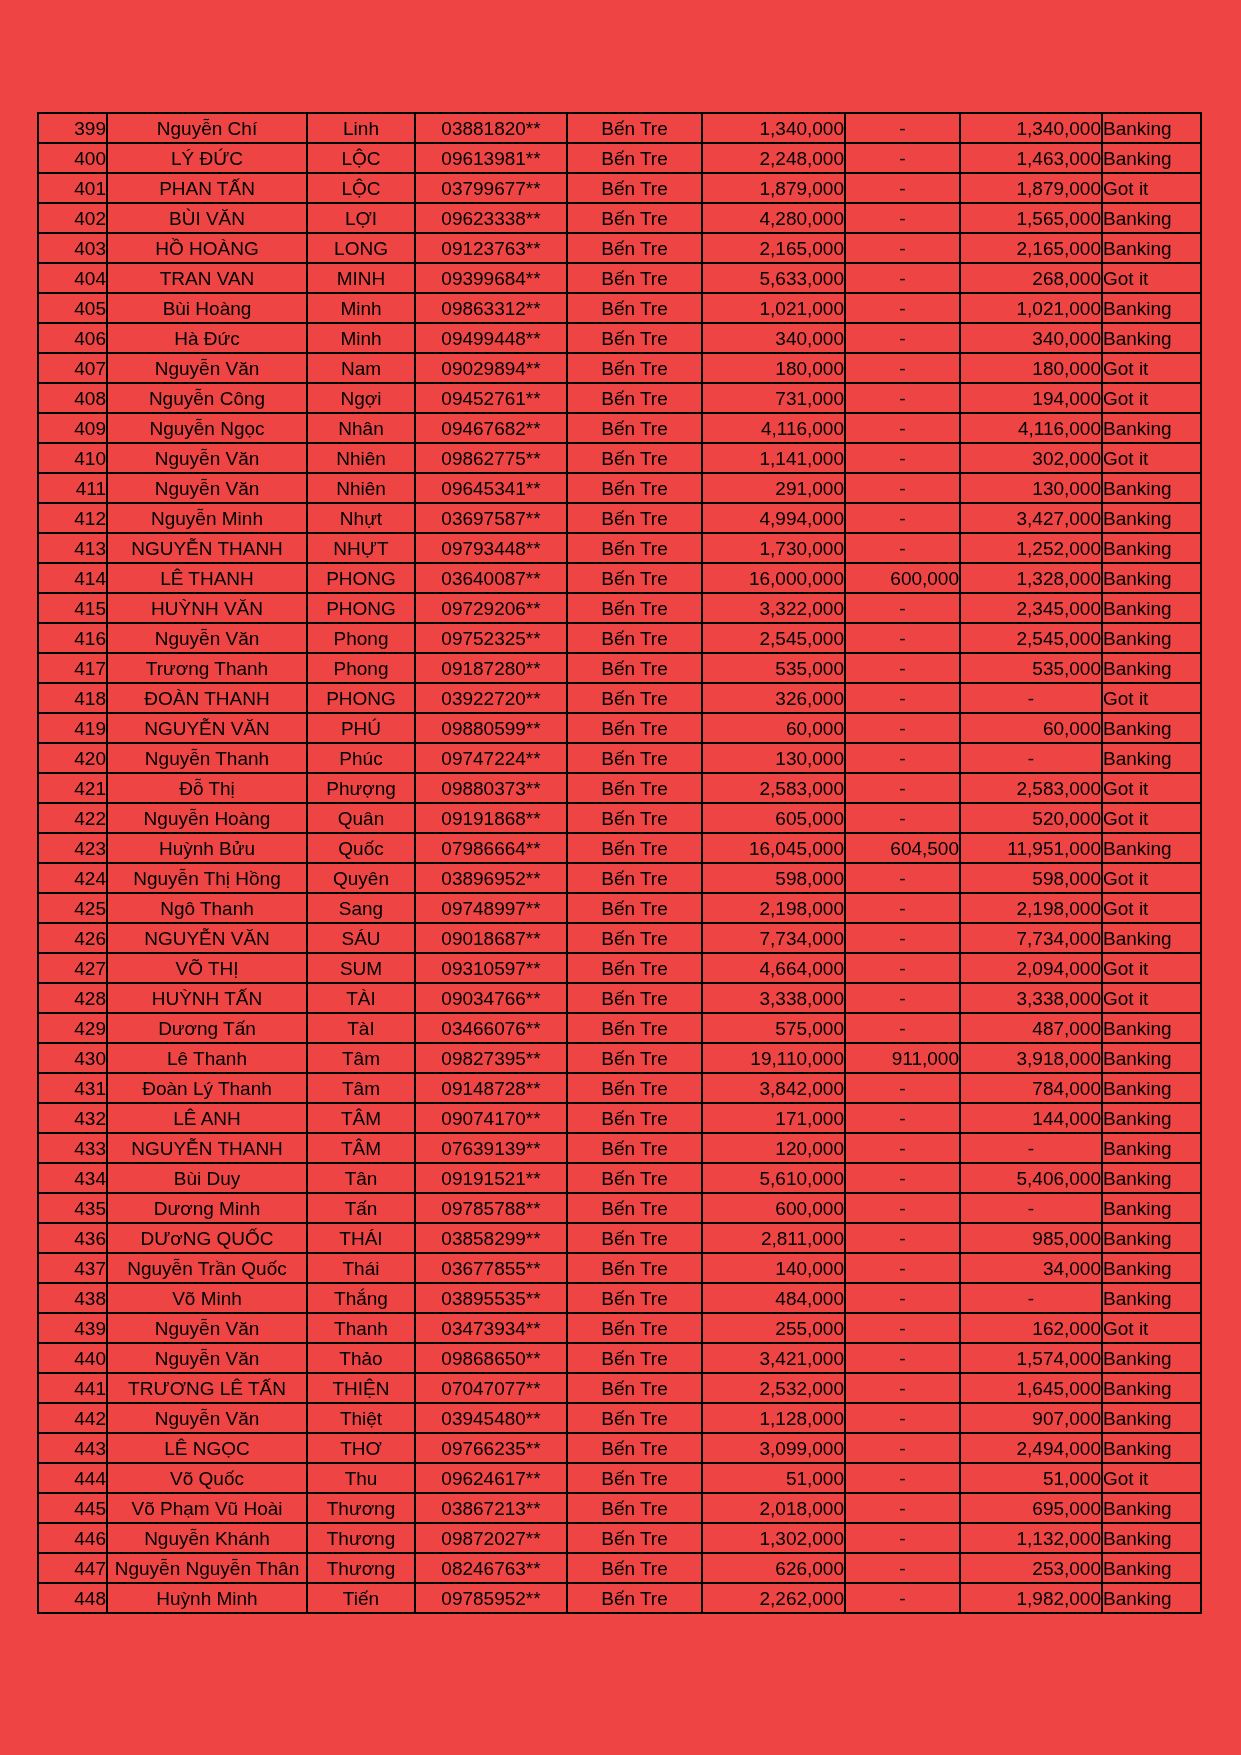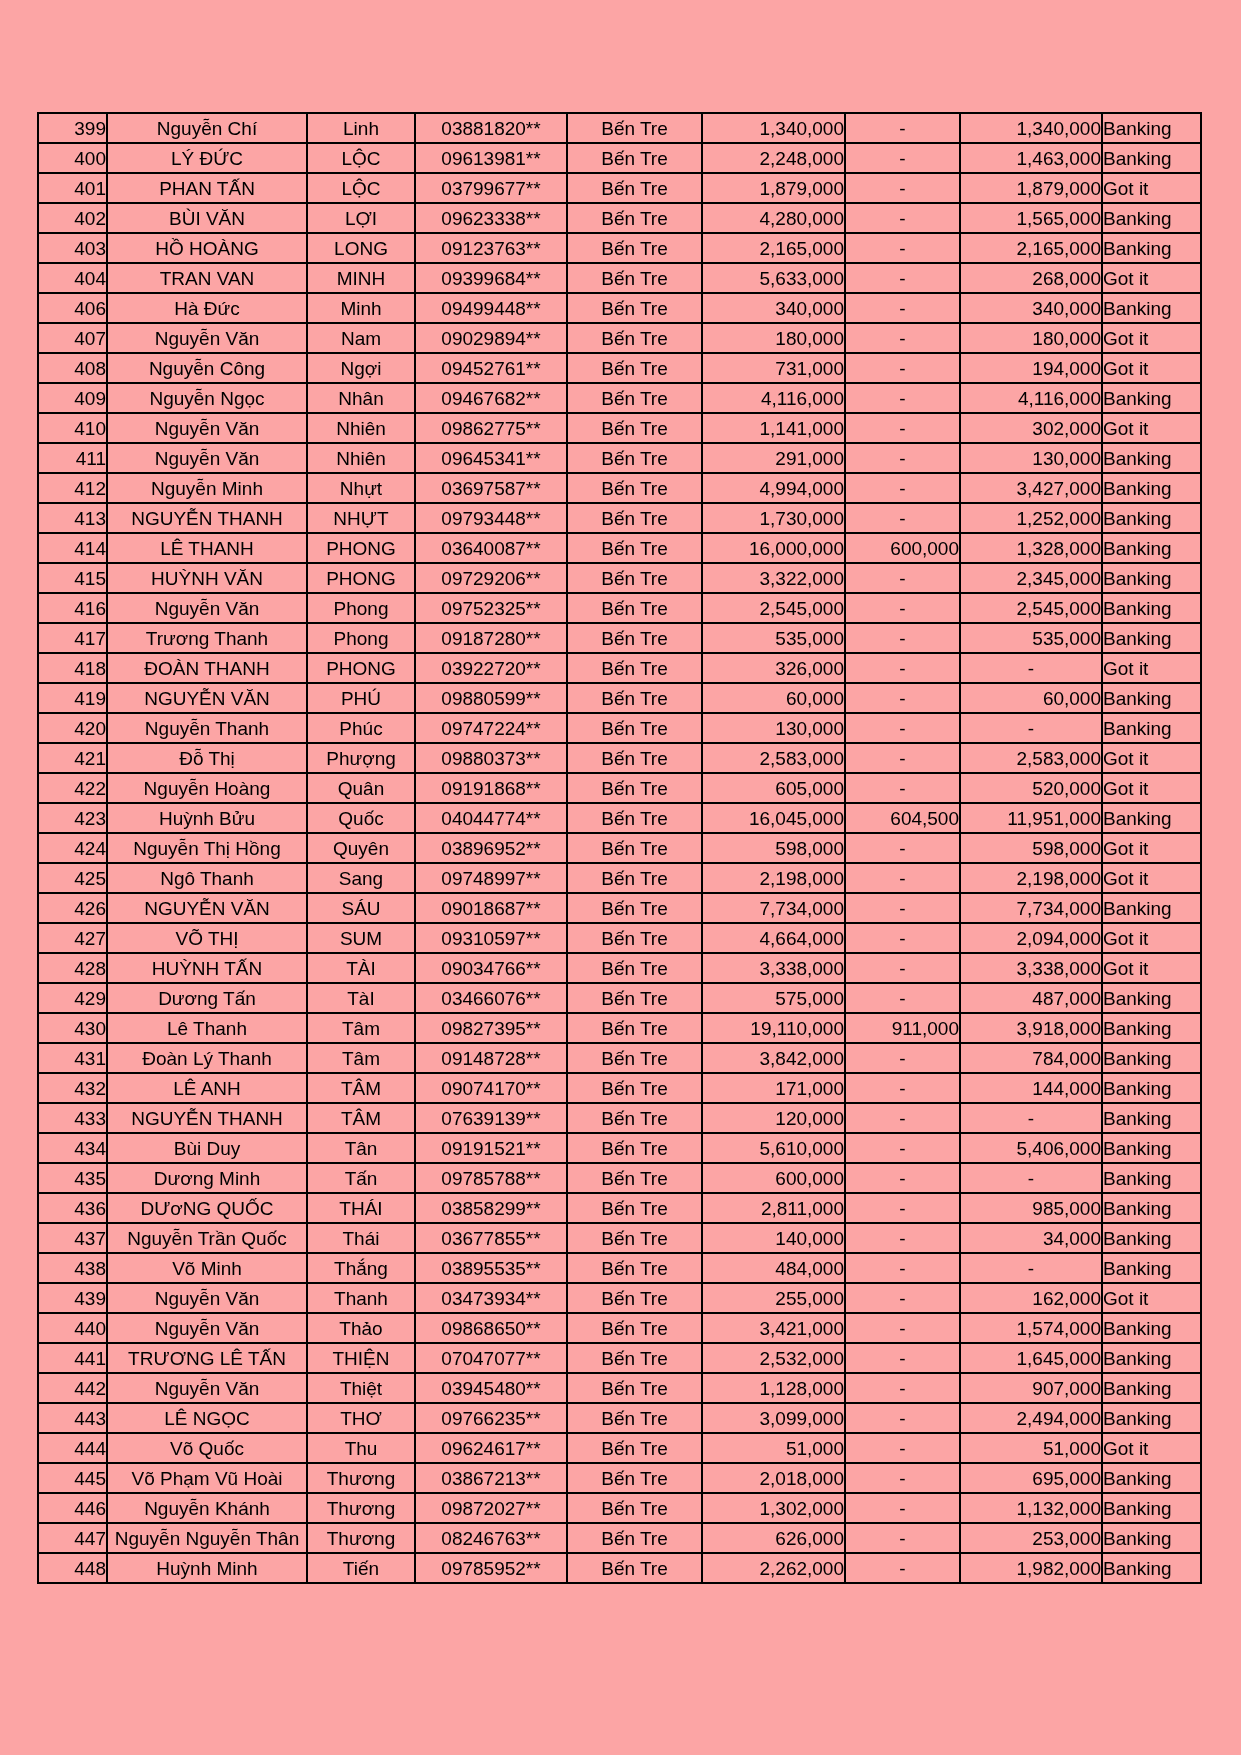--- a/index.html
+++ b/index.html
@@ -4,21 +4,21 @@
 <style>
   html, body {
     margin: 0;
     padding: 0;
     background: #ffffff;
   }
   .page {
     position: relative;
     width: 1241px;
     height: 1755px;
-    background: #fca5a5;
+    background: #ef4444;
     font-family: "Liberation Sans", sans-serif;
     color: #000000;
   }
   table.sheet {
     position: absolute;
     left: 37px;
     top: 112px;
     width: 1163px;
     border-collapse: collapse;
     table-layout: fixed;
@@ -122,20 +122,31 @@
           <td class="c1">TRAN VAN</td>
           <td class="c2">MINH</td>
           <td class="c3">09399684**</td>
           <td class="c4">Bến Tre</td>
           <td class="c5">5,633,000</td>
           <td class="c6 dash">-</td>
           <td class="c7">268,000</td>
           <td class="c8">Got it</td>
         </tr>
         <tr>
+          <td class="c0">405</td>
+          <td class="c1">Bùi Hoàng</td>
+          <td class="c2">Minh</td>
+          <td class="c3">09863312**</td>
+          <td class="c4">Bến Tre</td>
+          <td class="c5">1,021,000</td>
+          <td class="c6 dash">-</td>
+          <td class="c7">1,021,000</td>
+          <td class="c8">Banking</td>
+        </tr>
+        <tr>
           <td class="c0">406</td>
           <td class="c1">Hà Đức</td>
           <td class="c2">Minh</td>
           <td class="c3">09499448**</td>
           <td class="c4">Bến Tre</td>
           <td class="c5">340,000</td>
           <td class="c6 dash">-</td>
           <td class="c7">340,000</td>
           <td class="c8">Banking</td>
         </tr>
@@ -312,21 +323,21 @@
           <td class="c4">Bến Tre</td>
           <td class="c5">605,000</td>
           <td class="c6 dash">-</td>
           <td class="c7">520,000</td>
           <td class="c8">Got it</td>
         </tr>
         <tr>
           <td class="c0">423</td>
           <td class="c1">Huỳnh Bửu</td>
           <td class="c2">Quốc</td>
-          <td class="c3">04044774**</td>
+          <td class="c3">07986664**</td>
           <td class="c4">Bến Tre</td>
           <td class="c5">16,045,000</td>
           <td class="c6">604,500</td>
           <td class="c7">11,951,000</td>
           <td class="c8">Banking</td>
         </tr>
         <tr>
           <td class="c0">424</td>
           <td class="c1">Nguyễn Thị Hồng</td>
           <td class="c2">Quyên</td>

